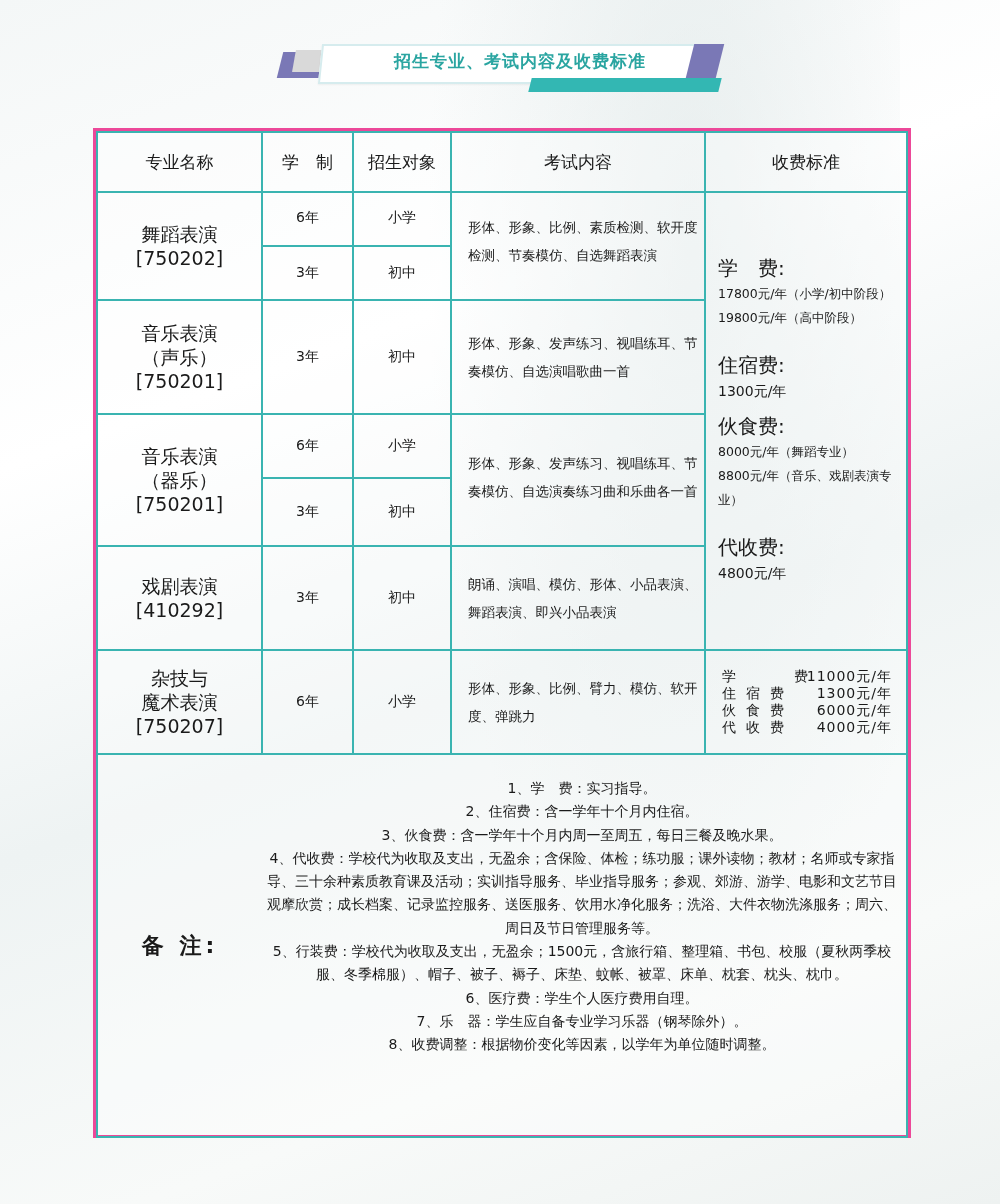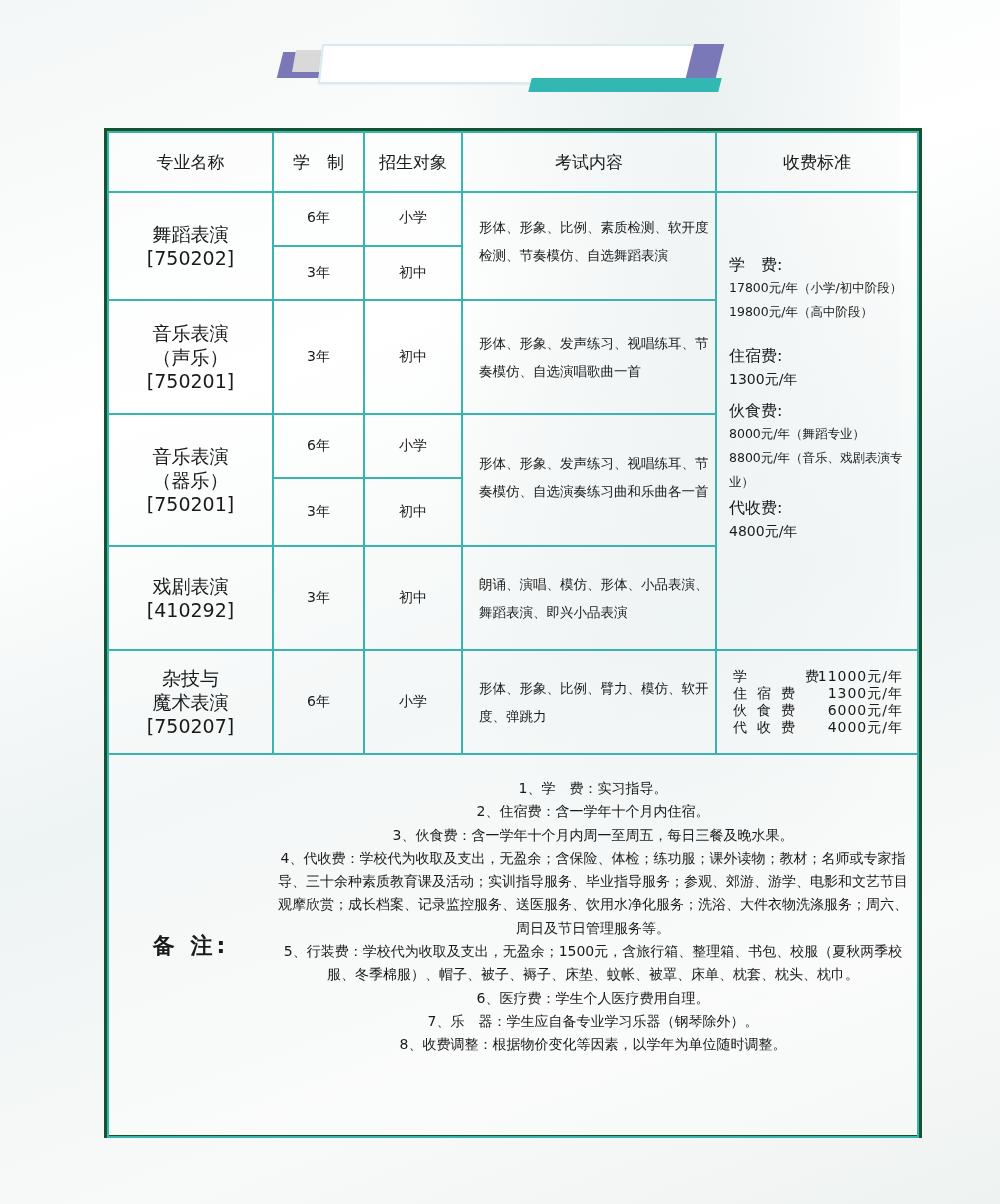--- a/index.html
+++ b/index.html
@@ -37,36 +37,36 @@
     position:absolute; left:250px; top:38px; width:190px; height:14px;
     background:#33b7b3; transform:skewX(-14deg);
   }
   .banner .title {
     position:absolute; left:60px; top:10px; width:360px; text-align:center;
     color:#2aa5a1; font-weight:bold; font-size:17px; letter-spacing:1px;
   }
 
   
   .table-wrap {
-    position:absolute; left:104px; top:128px; width:818px; height:1010px;
-    border:3px solid #14532d; box-sizing:border-box;
+    position:absolute; left:93px; top:128px; width:818px; height:1010px;
+    border:3px solid #ec4899; box-sizing:border-box;
     background:rgba(255,255,255,0.35);
   }
   table.fees {
     border-collapse:collapse; width:100%; table-layout:fixed;
   }
   table.fees td, table.fees th {
     border:2px solid #3ab4b1; padding:0; text-align:center; vertical-align:middle;
   }
   table.fees th { height:58px; font-size:17px; font-weight:normal; }
   .major { font-size:19px; line-height:24px; }
   .small { font-size:14px; }
   .exam { text-align:left !important; font-size:13.5px; line-height:28px; padding:0 6px 0 16px !important; }
   .fee-big { text-align:left !important; vertical-align:top !important; font-size:13.5px; padding:0 0 0 12px !important; }
-  .fee-big .lbl { font-size:16px; margin-top:12px; }
+  .fee-big .lbl { font-size:20px; margin-top:12px; }
   .fee-big .sm { font-size:12.5px; line-height:24px; }
   .fee-big .v { font-size:14px; line-height:24px; }
   .fee-grid { display:grid; grid-template-columns:72px 1fr; font-size:14px; line-height:17px; padding:0 14px 0 16px; text-align:left; }
   .fee-grid .k { letter-spacing:10px; white-space:nowrap; }
   .fee-grid .val { text-align:right; letter-spacing:1px; }
 
   .notes-row td { border-bottom:none; border-left:none; border-right:none; }
   .notes-label { font-size:22px; font-weight:bold; letter-spacing:4px; }
   .notes { text-align:right; vertical-align:top !important; font-size:14px; line-height:23.3px; padding:22px 8px 0 4px !important; }
   .notes div { white-space:normal; }
@@ -75,20 +75,21 @@
 <body>
 
 <div class="bg-swoosh"></div>
 
 <div class="banner">
   <div class="left-para"></div>
   <div class="left-grey"></div>
   <div class="main"></div>
   <div class="right-para"></div>
   <div class="teal-bar"></div>
+  <div class="title">招生专业、考试内容及收费标准</div>
 </div>
 
 <div class="table-wrap">
   <table class="fees">
     <colgroup>
       <col style="width:165px">
         <col style="width:91px">
         <col style="width:98px">
         <col style="width:254px">
         <col>
@@ -113,21 +114,21 @@
       <td rowspan="7" class="fee-big">
         <div style="height:50px"></div>
         <div class="lbl">学　费:</div>
         <div class="sm">17800元/年（小学/初中阶段）</div>
         <div class="sm">19800元/年（高中阶段）</div>
         <div class="lbl" style="margin-top:22px">住宿费:</div>
         <div class="v">1300元/年</div>
         <div class="lbl" style="margin-top:10px">伙食费:</div>
         <div class="sm">8000元/年（舞蹈专业）</div>
         <div class="sm">8800元/年（音乐、戏剧表演专业）</div>
-        <div class="lbl" style="margin-top:4px">代收费:</div>
+        <div class="lbl" style="margin-top:22px">代收费:</div>
         <div class="v">4800元/年</div>
       </td>
     </tr>
     <tr style="height:54px">
       <td class="small">3年</td>
       <td class="small">初中</td>
     </tr>
 
     <tr style="height:114px">
       <td class="major">

